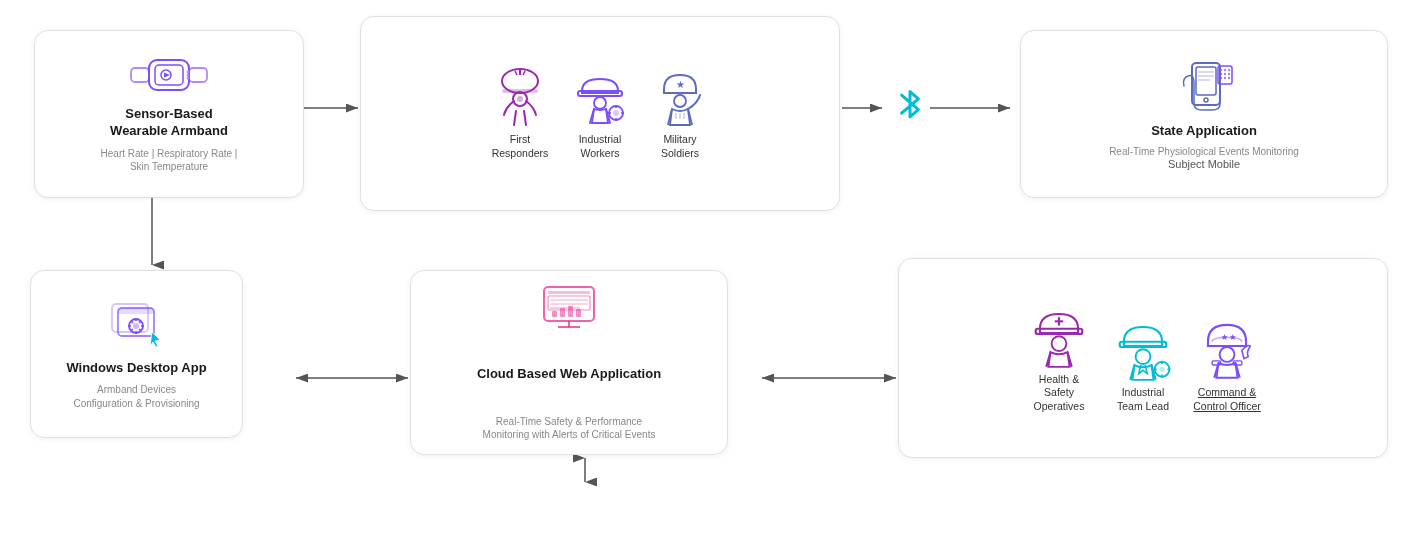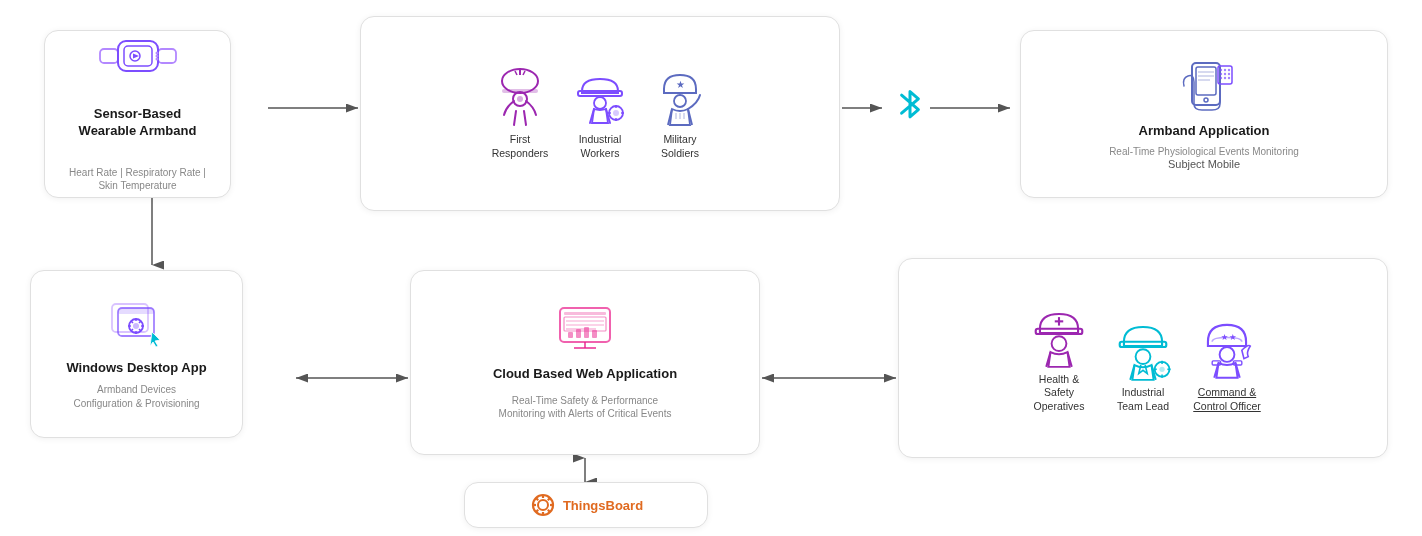--- a/index.html
+++ b/index.html
@@ -137,21 +137,21 @@
 
     <line x1="585" y1="458" x2="585" y2="482" stroke="#555" stroke-width="1.5" marker-end="url(#arrowhead-down)" marker-start="url(#arrowhead-up)"></line>
   </svg>
 
   <div class="bluetooth-icon" style="left:892px;top:88px;width:36px;height:36px;">
     <svg width="30" height="36" viewBox="0 0 24 30" xmlns="http://www.w3.org/2000/svg">
       <polyline points="5,6 19,18 12,24 12,3 19,9 5,21" fill="none" stroke="#00bcd4" stroke-width="2.5" stroke-linecap="round" stroke-linejoin="round"></polyline>
     </svg>
   </div>
 
-  <div class="box" style="left:44px;top:30px;width:187px;height:168px;gap:19px;">
+  <div class="box" style="left:34px;top:30px;width:270px;height:168px;">
 
     <div style="margin-bottom:6px;">
       <svg width="80" height="42" viewBox="0 0 80 42" xmlns="http://www.w3.org/2000/svg">
 
         <rect x="2" y="14" width="18" height="14" rx="4" fill="none" stroke="#b388ff" stroke-width="1.8"></rect>
 
         <rect x="60" y="14" width="18" height="14" rx="4" fill="none" stroke="#b388ff" stroke-width="1.8"></rect>
 
         <rect x="20" y="6" width="40" height="30" rx="8" fill="none" stroke="#7c4dff" stroke-width="2"></rect>
 
@@ -262,21 +262,21 @@
         <circle cx="51" cy="12" r="1.2" fill="#7c4dff" opacity="0.7"></circle>
         <circle cx="55" cy="12" r="1.2" fill="#7c4dff" opacity="0.7"></circle>
         <circle cx="47" cy="16" r="1.2" fill="#7c4dff" opacity="0.7"></circle>
         <circle cx="51" cy="16" r="1.2" fill="#7c4dff" opacity="0.7"></circle>
         <circle cx="55" cy="16" r="1.2" fill="#7c4dff" opacity="0.7"></circle>
         <circle cx="47" cy="20" r="1.2" fill="#7c4dff" opacity="0.7"></circle>
         <circle cx="51" cy="20" r="1.2" fill="#7c4dff" opacity="0.7"></circle>
         <circle cx="55" cy="20" r="1.2" fill="#7c4dff" opacity="0.7"></circle>
       </svg>
     </div>
-    <div class="box-title">Armband Application</div>
+    <div class="box-title">State Application</div>
     <div class="box-subtitle" style="margin-top:2px;">Real-Time Physiological Events Monitoring</div>
     <div style="font-size:11px;color:#555;">Subject Mobile</div>
   </div>
 
   <div class="box" style="left:30px;top:270px;width:213px;height:168px;">
     <div style="margin-bottom:6px;">
       <svg width="62" height="52" viewBox="0 0 62 52" xmlns="http://www.w3.org/2000/svg">
 
         <rect x="6" y="6" width="36" height="28" rx="4" fill="none" stroke="#b388ff" stroke-width="1.8" opacity="0.5"></rect>
 
@@ -296,21 +296,21 @@
         <line x1="27" y1="31" x2="24.9" y2="33.1" stroke="#7c4dff" stroke-width="1.5"></line>
 
         <path d="M46 34 L44 48 L47 44 L50 49 L52 48 L49 43 L54 42 Z" fill="#00bcd4" stroke="#fff" stroke-width="0.8"></path>
       </svg>
     </div>
     <div class="box-title">Windows Desktop App</div>
     <div class="box-subtitle" style="white-space:pre-line;margin-top:4px;">Armband Devices
 Configuration &amp; Provisioning</div>
   </div>
 
-  <div class="box" style="left:410px;top:270px;width:350px;height:185px;">
+  <div class="box" style="left:410px;top:270px;width:318px;height:185px;justify-content:space-between;">
     <div style="margin-bottom:6px;">
       <svg width="66" height="52" viewBox="0 0 66 52" xmlns="http://www.w3.org/2000/svg">
 
         <rect x="8" y="4" width="50" height="34" rx="4" fill="none" stroke="#e91e8c" stroke-width="2" opacity="0.7"></rect>
 
         <rect x="12" y="8" width="42" height="3" rx="1" fill="#e91e8c" opacity="0.3"></rect>
         <rect x="12" y="13" width="42" height="14" rx="1" fill="none" stroke="#e91e8c" stroke-width="1.2" opacity="0.5"></rect>
 
         <line x1="14" y1="17" x2="52" y2="17" stroke="#e91e8c" stroke-width="1.2" opacity="0.4"></line>
         <line x1="14" y1="21" x2="52" y2="21" stroke="#e91e8c" stroke-width="1.2" opacity="0.4"></line>
@@ -395,30 +395,14 @@
           <rect x="40" y="48" width="8" height="4" rx="1" fill="none" stroke="#7c4dff" stroke-width="1.3"></rect>
 
           <path d="M48 38 Q54 32 56 34 Q52 40 54 44 L50 46 Z" fill="none" stroke="#7c4dff" stroke-width="1.5"></path>
         </svg>
         <div class="icon-item-label" style="white-space:pre-line;text-decoration:underline;">Command &amp;
 Control Officer</div>
       </div>
     </div>
   </div>
 
-  <div class="thingsboard-box" style="left:464px;top:482px;width:244px;height:46px;">
-
-    <svg width="28" height="28" viewBox="0 0 28 28" xmlns="http://www.w3.org/2000/svg">
-      <circle cx="14" cy="14" r="10" fill="none" stroke="#e06a20" stroke-width="2.2"></circle>
-      <circle cx="14" cy="14" r="5" fill="none" stroke="#e06a20" stroke-width="2"></circle>
-      <line x1="14" y1="4" x2="14" y2="7" stroke="#e06a20" stroke-width="2.2"></line>
-      <line x1="14" y1="21" x2="14" y2="24" stroke="#e06a20" stroke-width="2.2"></line>
-      <line x1="4" y1="14" x2="7" y2="14" stroke="#e06a20" stroke-width="2.2"></line>
-      <line x1="21" y1="14" x2="24" y2="14" stroke="#e06a20" stroke-width="2.2"></line>
-      <line x1="7.05" y1="7.05" x2="9.17" y2="9.17" stroke="#e06a20" stroke-width="2.2"></line>
-      <line x1="18.83" y1="18.83" x2="20.95" y2="20.95" stroke="#e06a20" stroke-width="2.2"></line>
-      <line x1="20.95" y1="7.05" x2="18.83" y2="9.17" stroke="#e06a20" stroke-width="2.2"></line>
-      <line x1="9.17" y1="18.83" x2="7.05" y2="20.95" stroke="#e06a20" stroke-width="2.2"></line>
-    </svg>
-    <span class="thingsboard-label">ThingsBoard</span>
-  </div>
 
 </div>
 
 </body></html>

